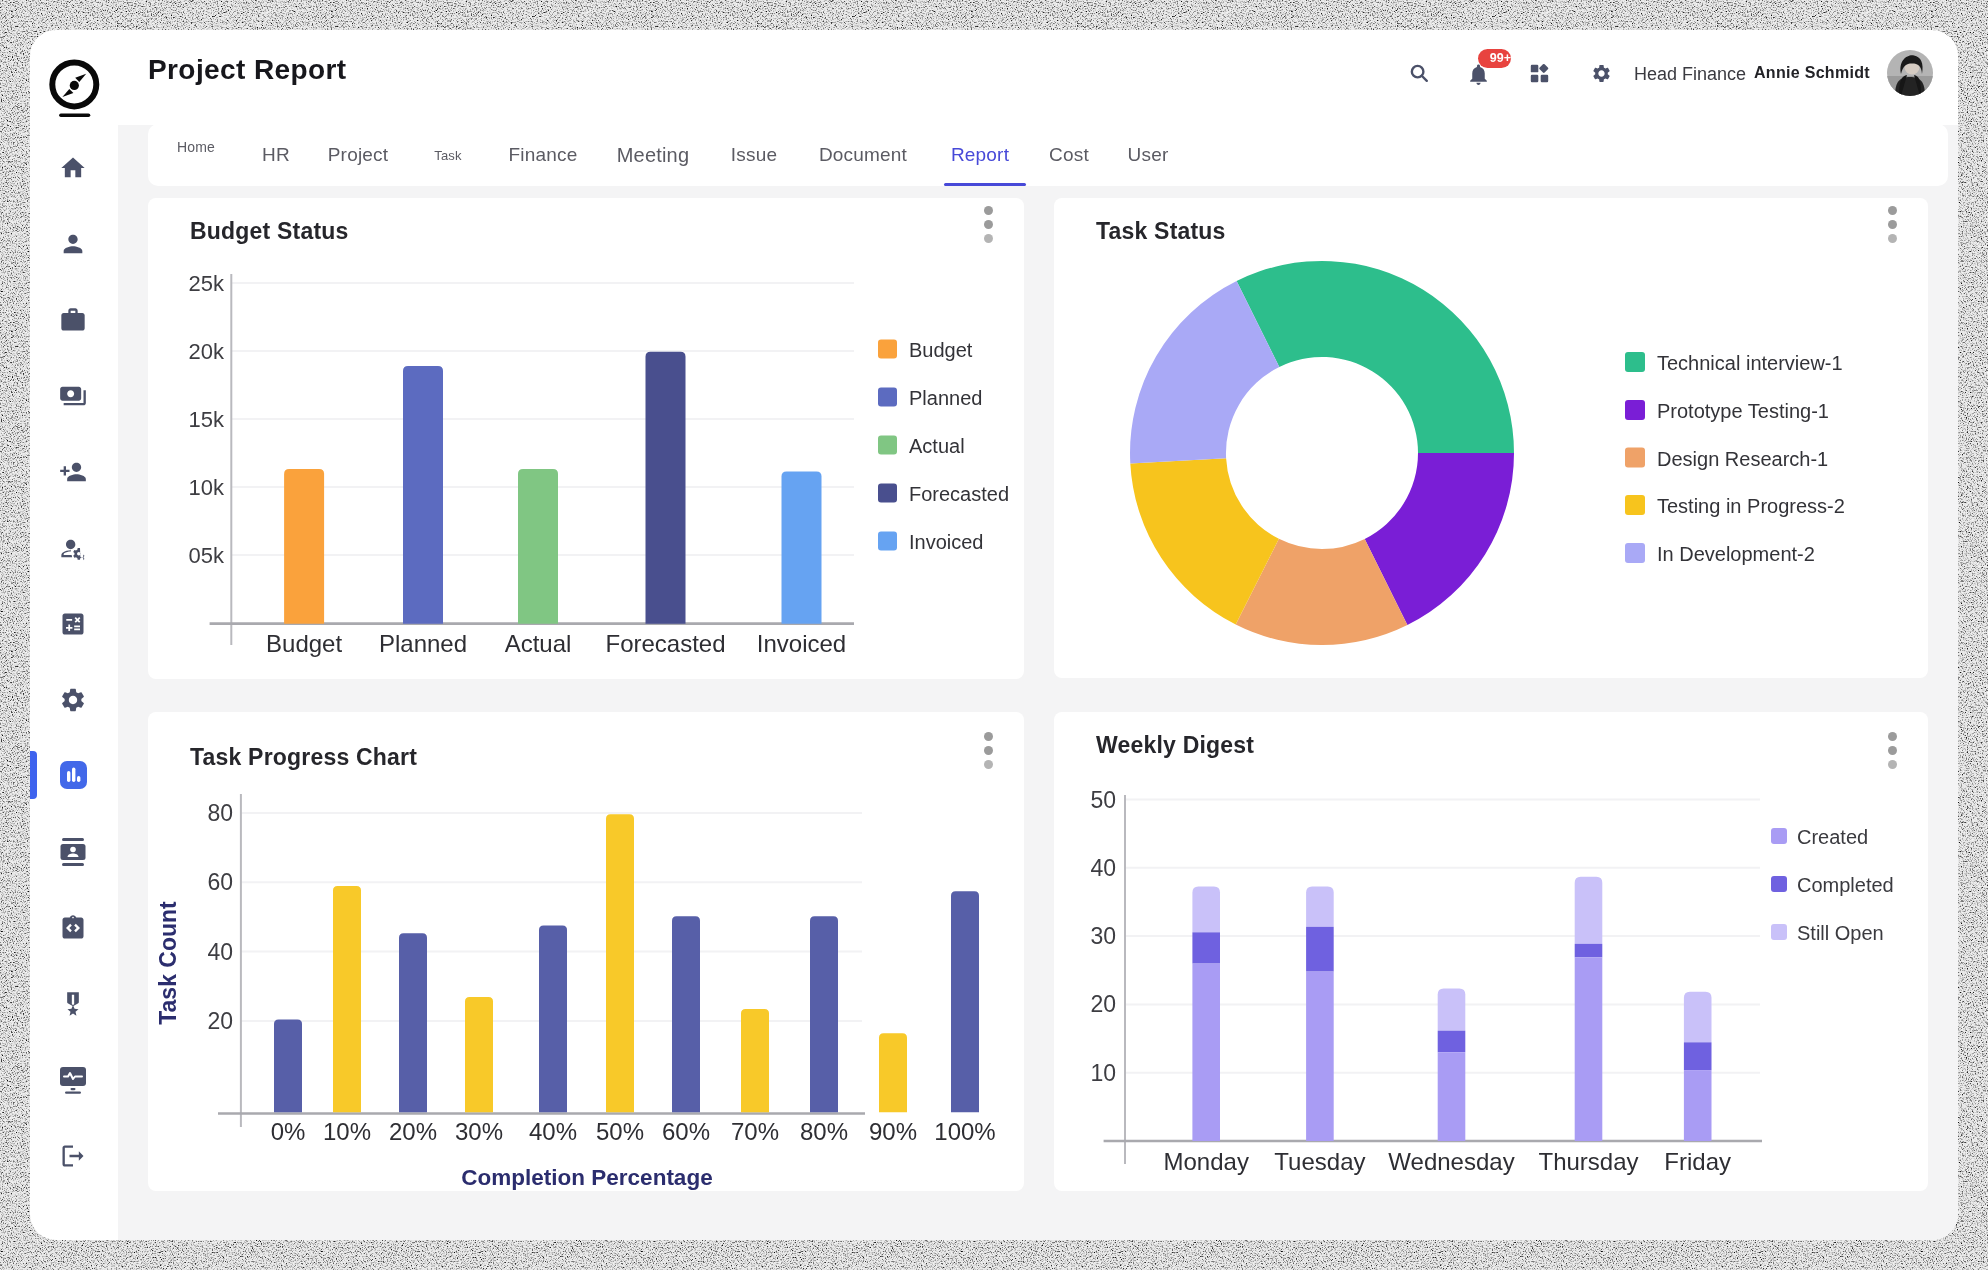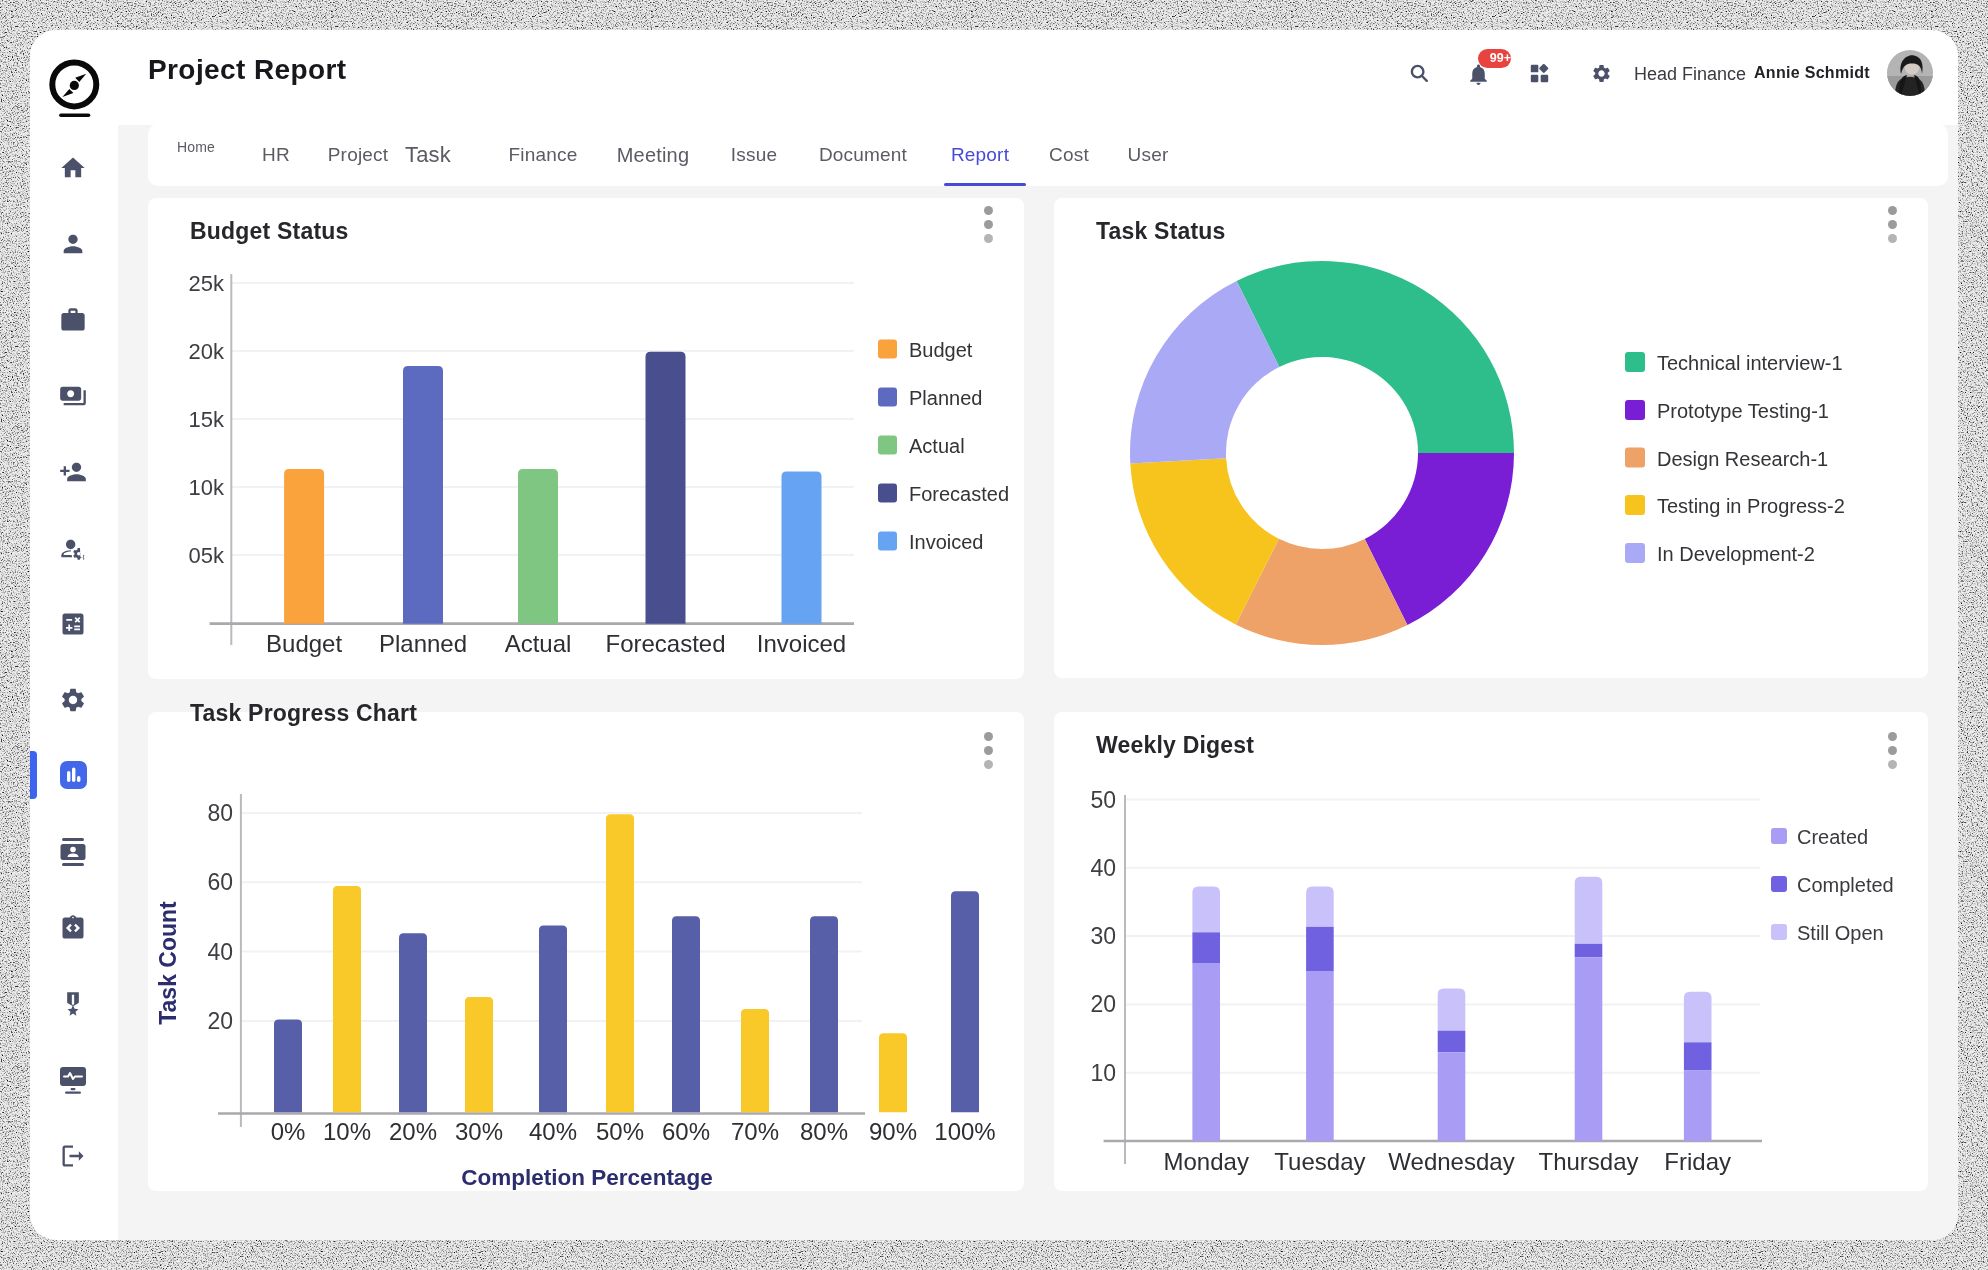--- a/index.html
+++ b/index.html
@@ -108,21 +108,21 @@
       <circle cx="25" cy="17" r="7.5" fill="#d5cbc2"></circle>
       <path d="M14 24 C11 10 21 4 27 5.5 C34 7 37 13 35 24 C34.5 16 31 13.5 25 13.5 C19 13.5 16 16 14 24 Z" fill="#1a1a1a"></path>
       <path d="M12 46 C12 30 15 26 20 25 L14 46 Z" fill="#161616"></path>
       <path d="M34 46 C34 30 32 26 27 25 L33 46 Z" fill="#161616"></path>
     </g>
   </svg>
 <div class="abs" style="left:148px;top:124px;width:1800px;height:62px;background:#fff;border-radius:10px"></div>
 <div class="abs" style="left:196px;top:116px;height:62px;transform:translateX(-50%);display:flex;align-items:center;font-size:14px;color:#5b5b63;letter-spacing:.2px">Home</div>
 <div class="abs" style="left:276px;top:124px;height:62px;transform:translateX(-50%);display:flex;align-items:center;font-size:19px;color:#5b5b63;letter-spacing:.2px">HR</div>
 <div class="abs" style="left:358px;top:124px;height:62px;transform:translateX(-50%);display:flex;align-items:center;font-size:19px;color:#5b5b63;letter-spacing:.2px">Project</div>
-<div class="abs" style="left:428px;top:124px;height:62px;transform:translateX(-50%);display:flex;align-items:center;font-size:22px;color:#5b5b63;letter-spacing:.2px">Task</div>
+<div class="abs" style="left:448px;top:124px;height:62px;transform:translateX(-50%);display:flex;align-items:center;font-size:13px;color:#5b5b63;letter-spacing:.2px">Task</div>
 <div class="abs" style="left:543px;top:124px;height:62px;transform:translateX(-50%);display:flex;align-items:center;font-size:19px;color:#5b5b63;letter-spacing:.2px">Finance</div>
 <div class="abs" style="left:653px;top:124px;height:62px;transform:translateX(-50%);display:flex;align-items:center;font-size:20px;color:#5b5b63;letter-spacing:.2px">Meeting</div>
 <div class="abs" style="left:754px;top:124px;height:62px;transform:translateX(-50%);display:flex;align-items:center;font-size:19px;color:#5b5b63;letter-spacing:.2px">Issue</div>
 <div class="abs" style="left:863px;top:124px;height:62px;transform:translateX(-50%);display:flex;align-items:center;font-size:19px;color:#5b5b63;letter-spacing:.2px">Document</div>
 <div class="abs" style="left:980px;top:124px;height:62px;transform:translateX(-50%);display:flex;align-items:center;font-size:19px;color:#4749D8;font-weight:normal;letter-spacing:.2px">Report</div>
 <div class="abs" style="left:1069px;top:124px;height:62px;transform:translateX(-50%);display:flex;align-items:center;font-size:19px;color:#5b5b63;letter-spacing:.2px">Cost</div>
 <div class="abs" style="left:1148px;top:124px;height:62px;transform:translateX(-50%);display:flex;align-items:center;font-size:19px;color:#5b5b63;letter-spacing:.2px">User</div>
 <div class="abs" style="left:944px;top:182.5px;width:82px;height:3.5px;background:#4749D8;border-radius:2px"></div>
 <div class="card" style="left:148px;top:198px;width:876px;height:481px"></div>
 <div class="abs ctitle" style="left:190px;top:218px">Budget Status</div>
@@ -183,21 +183,21 @@
     <rect x="571" y="202" width="20" height="20" rx="3" fill="#7A1ED6"></rect>
     <text x="603" y="213" dominant-baseline="central" font-size="20" fill="#333338">Prototype Testing-1</text>
     <rect x="571" y="249.5" width="20" height="20" rx="3" fill="#EFA268"></rect>
     <text x="603" y="260.5" dominant-baseline="central" font-size="20" fill="#333338">Design Research-1</text>
     <rect x="571" y="297" width="20" height="20" rx="3" fill="#F7C41D"></rect>
     <text x="603" y="308" dominant-baseline="central" font-size="20" fill="#333338">Testing in Progress-2</text>
     <rect x="571" y="345" width="20" height="20" rx="3" fill="#A9A9F6"></rect>
     <text x="603" y="356" dominant-baseline="central" font-size="20" fill="#333338">In Development-2</text>
   </svg>
 <div class="card" style="left:148px;top:712px;width:876px;height:479px"></div>
-<div class="abs ctitle" style="left:190px;top:700px">Task Progress Chart</div>
+<div class="abs ctitle" style="left:190px;top:744px">Task Progress Chart</div>
 <div class="dots" style="left:984px;top:732px">
     <div class="dot"></div>
     <div class="dot"></div>
     <div class="dot" style="opacity:.75"></div>
   </div>
 <svg class="abs" style="left:148px;top:712px" width="876" height="479" viewBox="0 0 876 479">
     <line x1="92.9" y1="101.0" x2="714" y2="101.0" stroke="#f2f2f4" stroke-width="2"></line>
     <text x="85" y="101.0" text-anchor="end" dominant-baseline="central" font-size="23" fill="#3d3d42">80</text>
     <line x1="92.9" y1="170.3" x2="714" y2="170.3" stroke="#f2f2f4" stroke-width="2"></line>
     <text x="85" y="170.3" text-anchor="end" dominant-baseline="central" font-size="23" fill="#3d3d42">60</text>

